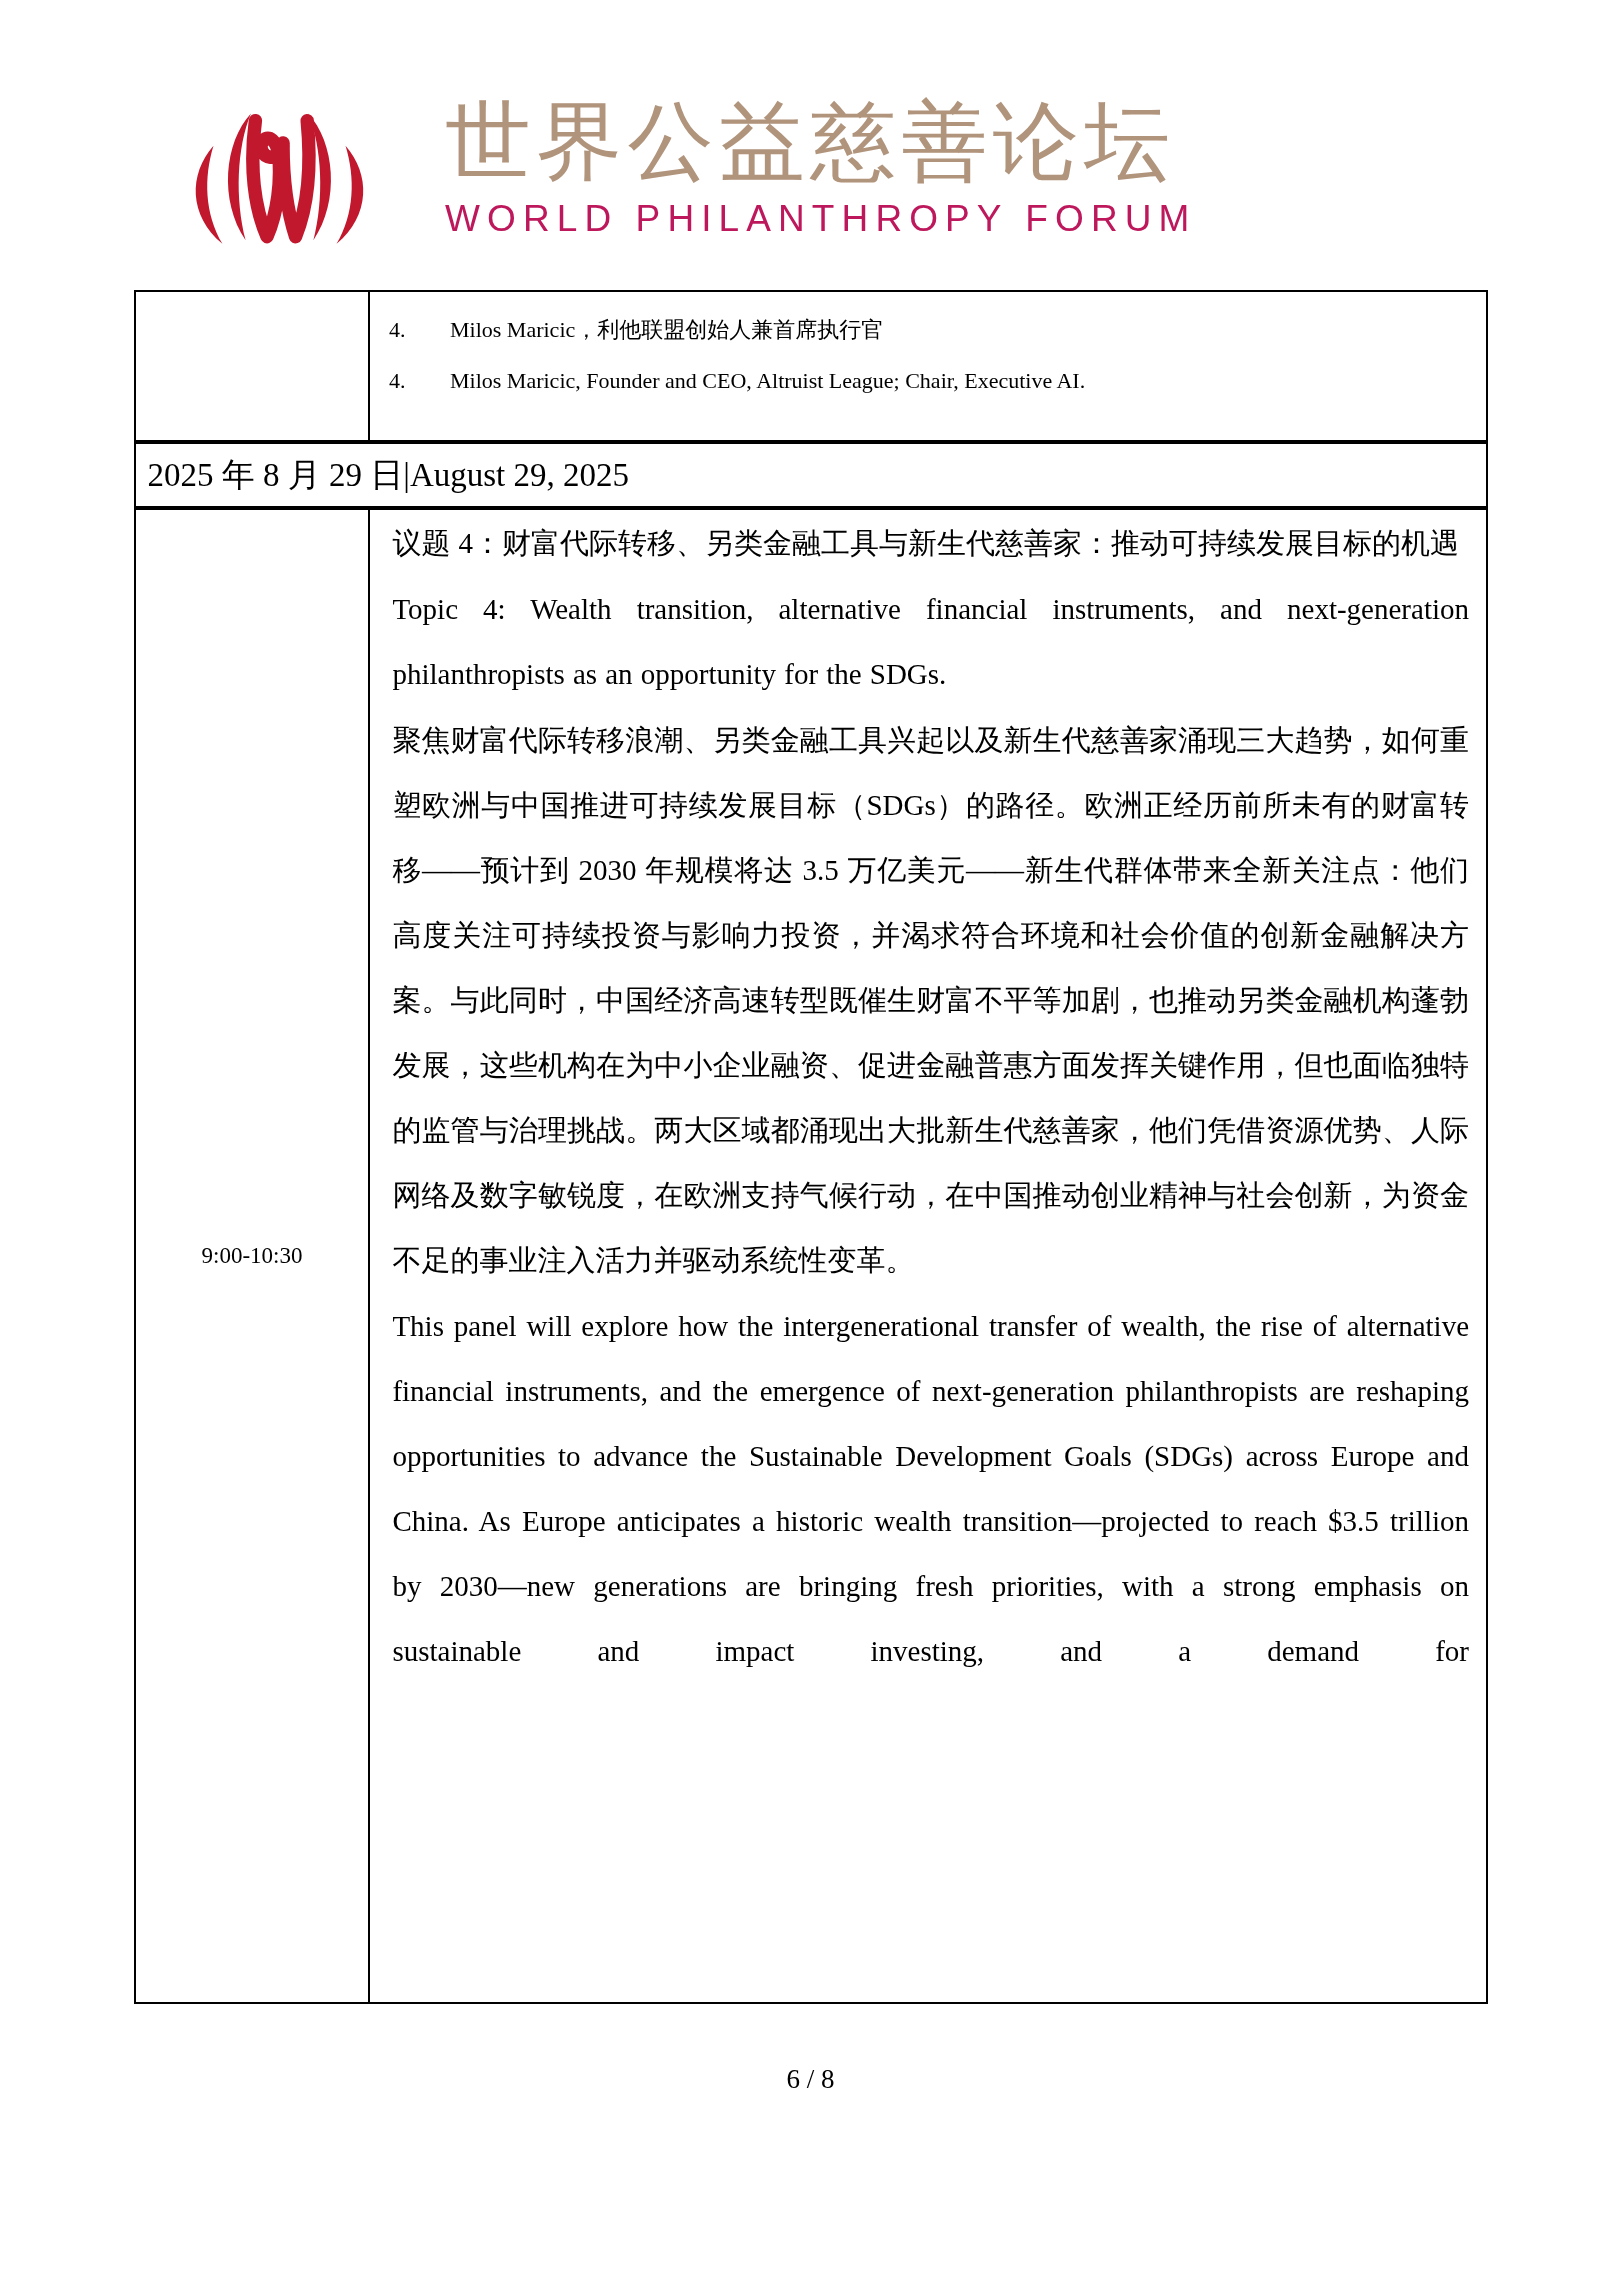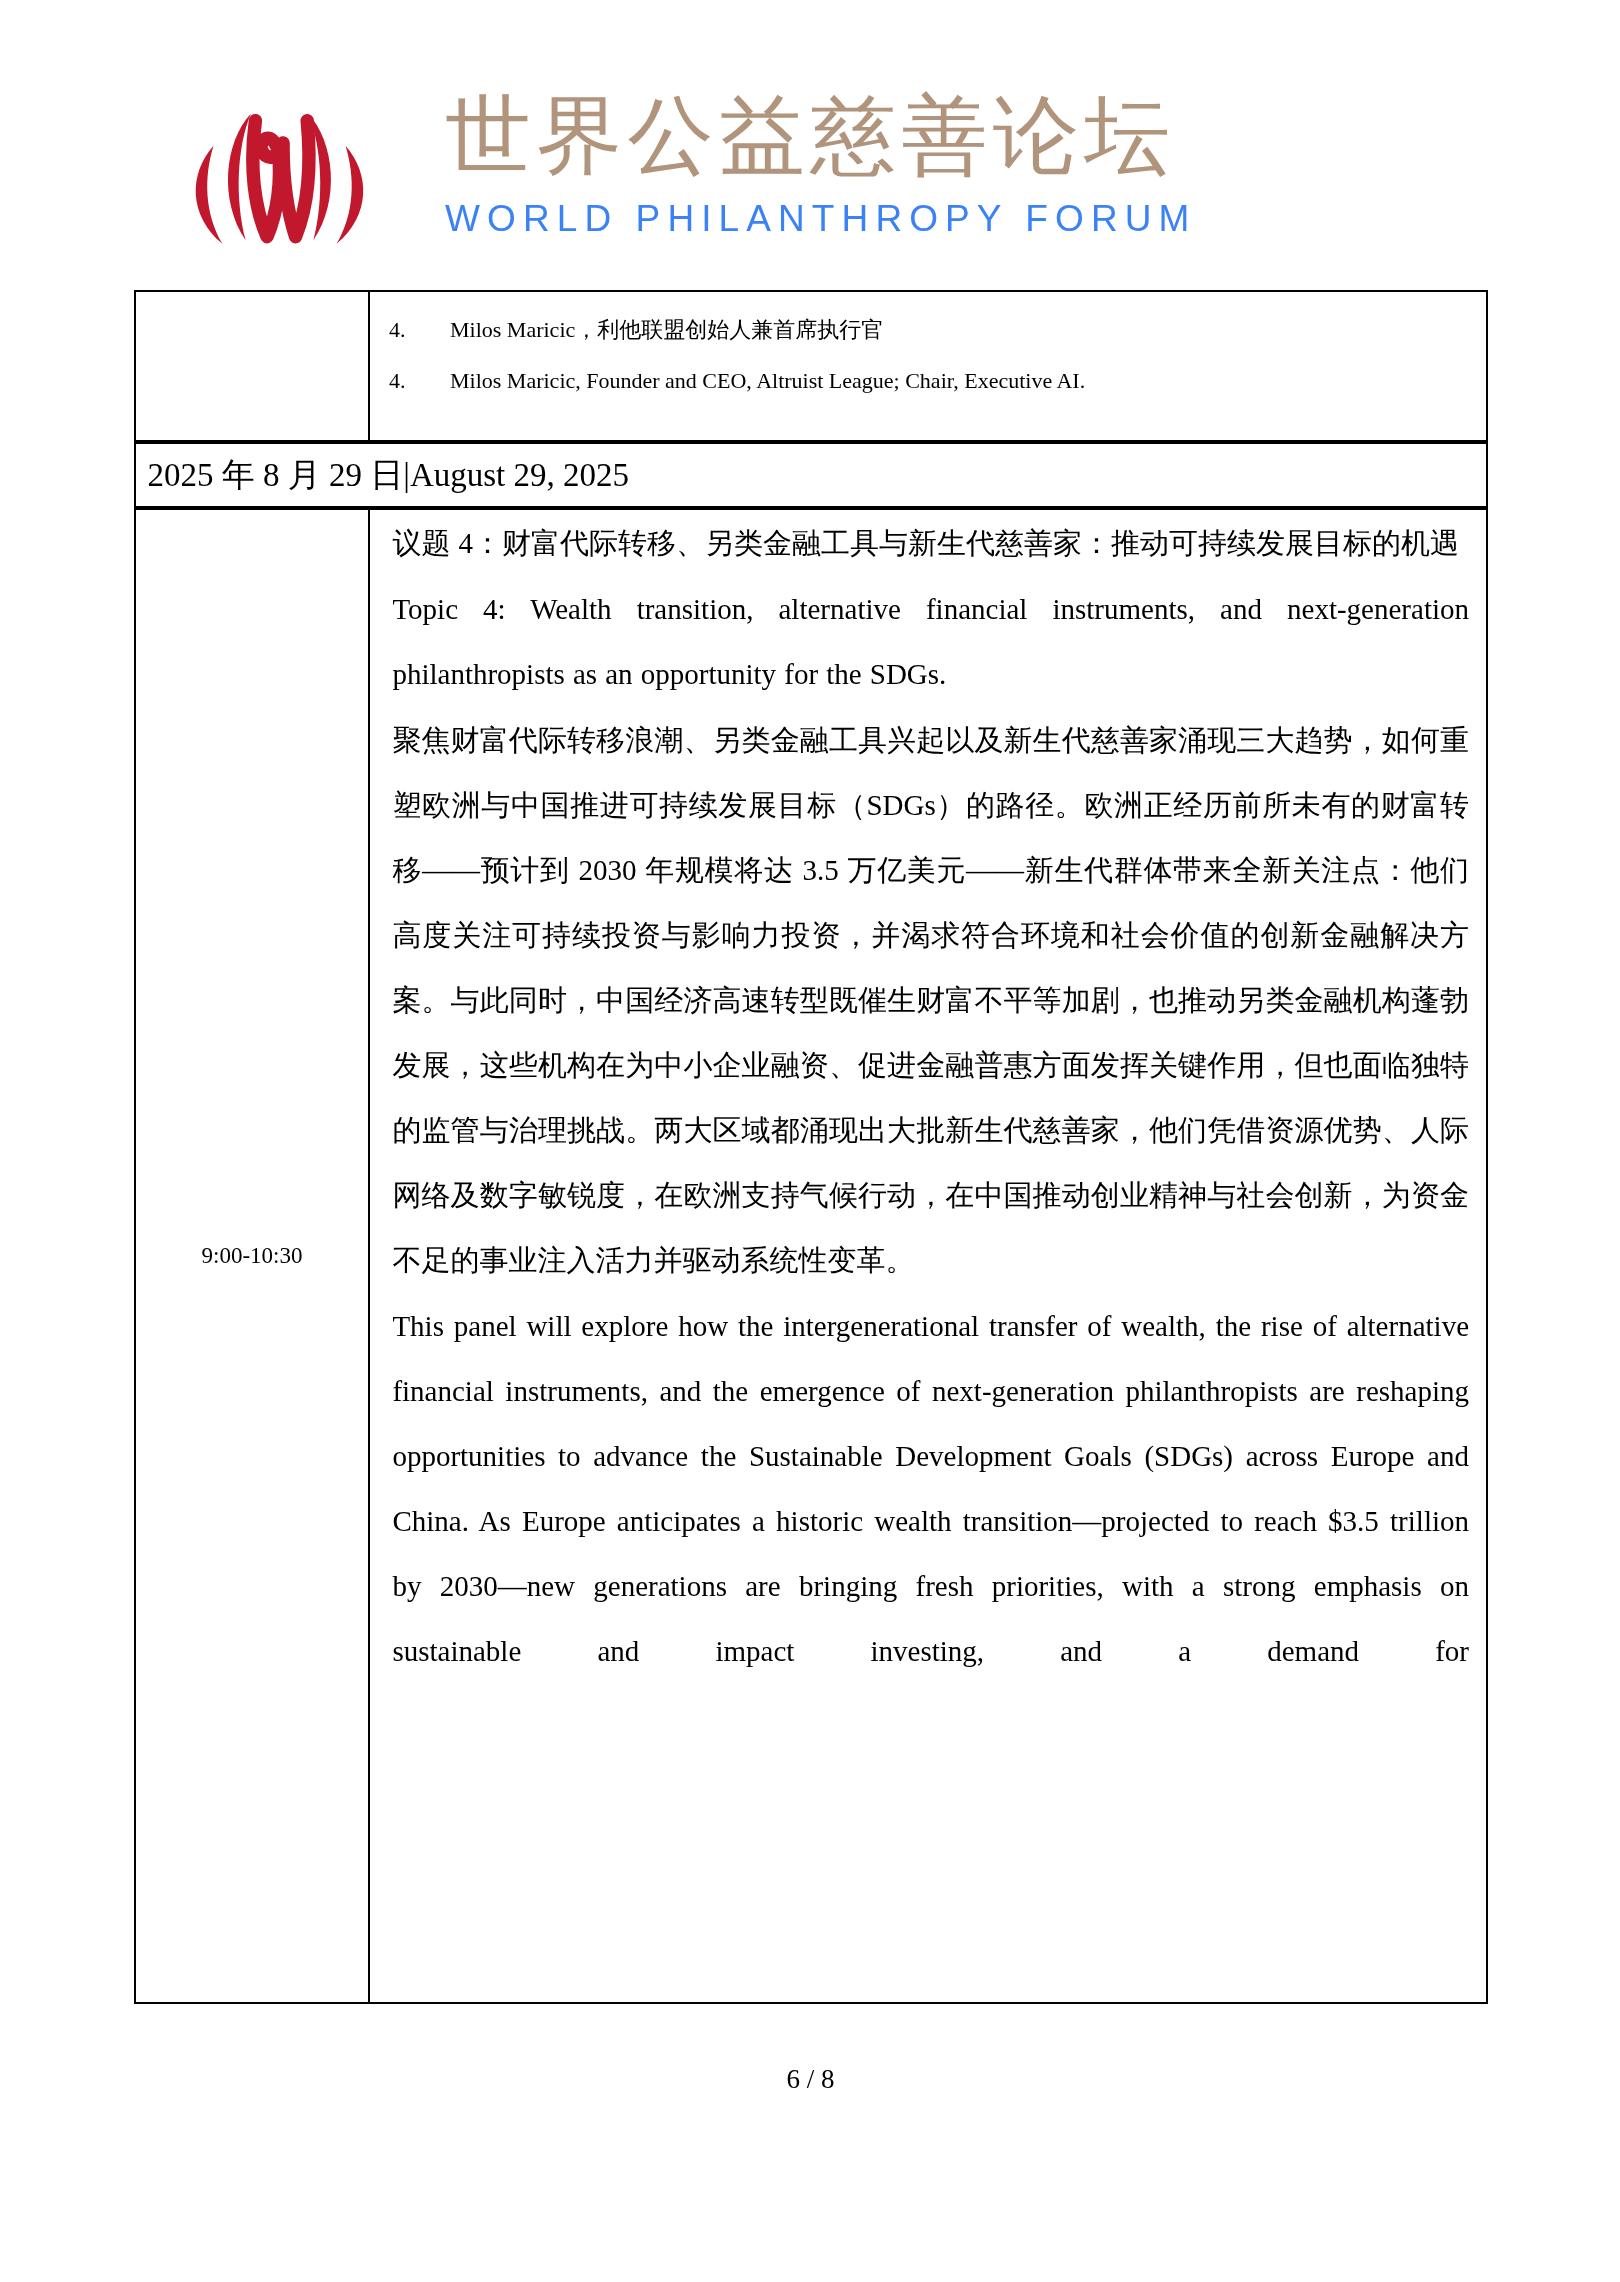--- a/index.html
+++ b/index.html
@@ -13,26 +13,26 @@
     font-family:"Liberation Serif","DejaVu Serif",serif;
     color:#000;
   }
 
   
   .logo { position:absolute; left:176px; top:94px; display:flex; align-items:flex-start; }
   .logo-mark { width:207px; height:164px; flex:0 0 auto; }
   .logo-text { margin-left:62px; padding-top:1.8px; }
   .logo-cn {
     font-size:86px; line-height:1.08; letter-spacing:5.3px;
-    color:#b1947c; font-family:Liberation Mono, monospace;
+    color:#b1947c; font-family:Liberation Serif, serif;
     white-space:nowrap;
   }
   .logo-en {
     margin-top:9px; font-size:37px; letter-spacing:7.1px; font-weight:500;
-    color:#3b82f6; font-family:"Liberation Sans","DejaVu Sans",sans-serif;
+    color:#be185d; font-family:"Liberation Sans","DejaVu Sans",sans-serif;
     white-space:nowrap;
   }
 
   
   table.agenda {
     position:absolute; left:134px; top:290px;
     width:1353px; border-collapse:collapse; table-layout:fixed;
   }
   table.agenda td { border:2.7px solid #000; vertical-align:top; }
   col.c-time { width:234px; }

